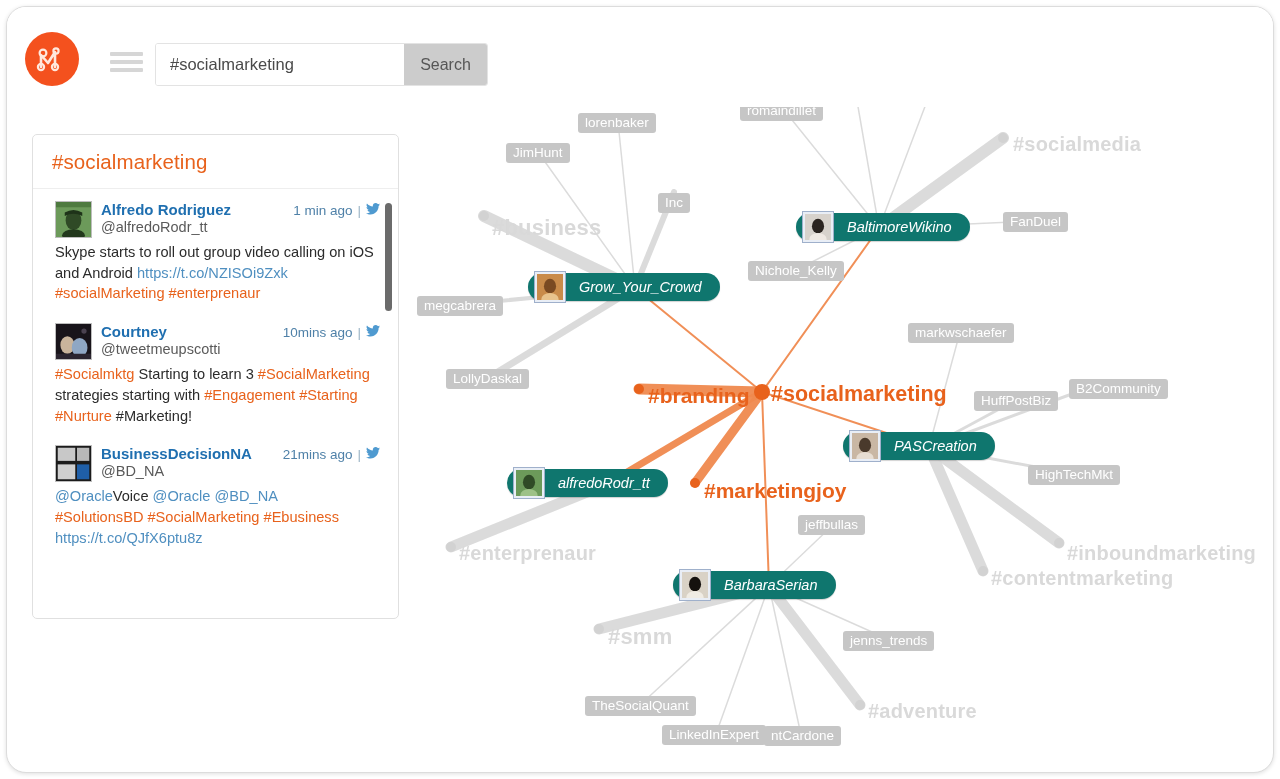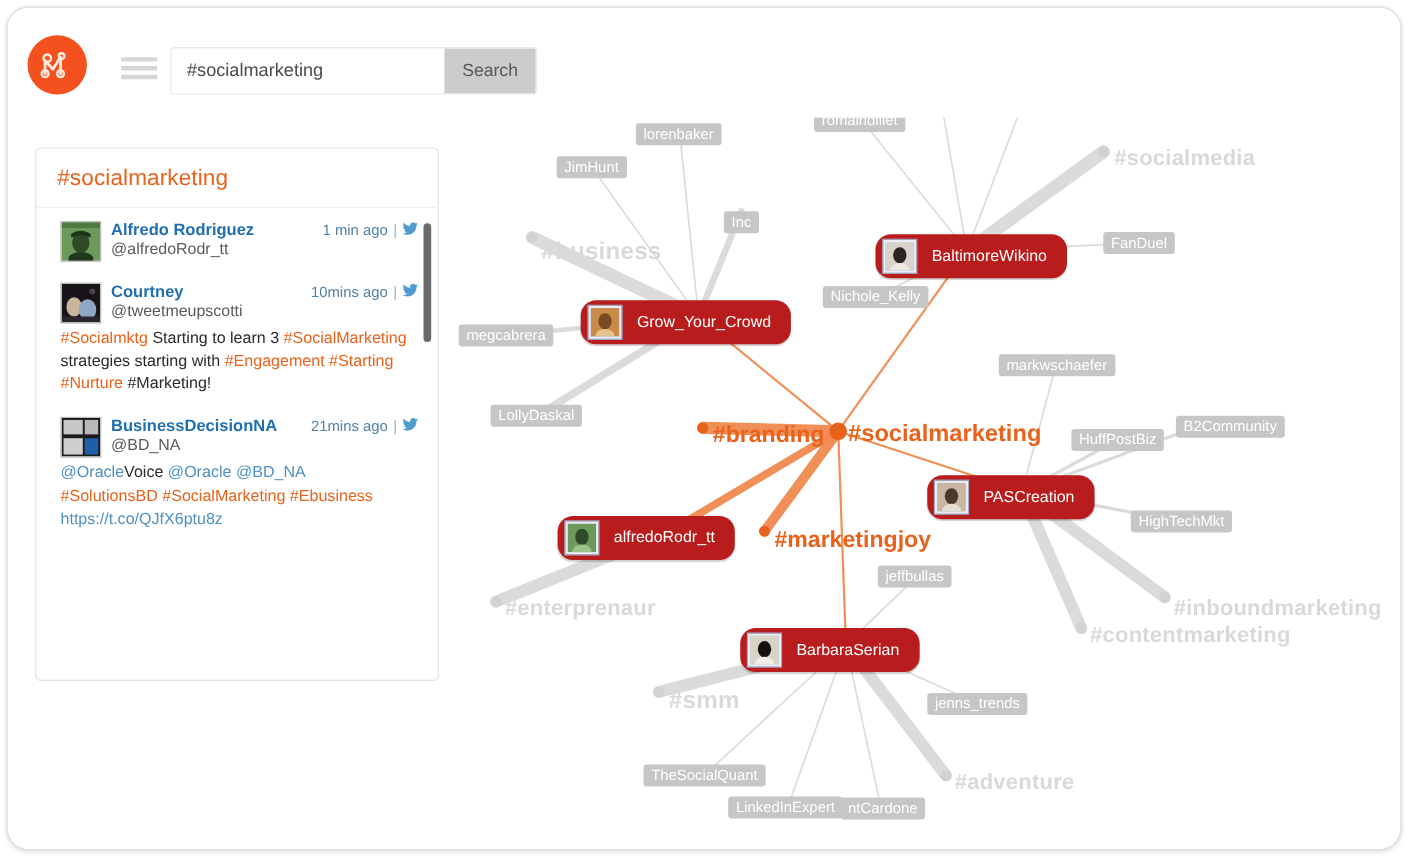--- a/index.html
+++ b/index.html
@@ -192,25 +192,26 @@
   
   .tag-orange {
     color: #e8621c;
     font-weight: bold;
     font-size: 21px;
   }
   .tag-orange.hub { font-size: 21.5px; }
   
   .pill-blue {
     display: flex; align-items: center;
-    height: 40px;
-    background: #b91c1c;
+    height: 28px;
+    background: #0f766e;
     border-radius: 14px;
     padding-right: 14px;
     box-shadow: 0 1px 1px rgba(0,0,0,0.18);
+    font-style: italic;
   }
   .pill-avatar {
     width: 30px; height: 30px;
     margin-left: 7px; margin-right: 6px;
     border: 2px solid #e9eef6;
     outline: 1px solid #9fb0cb;
     background: #b9c2ce;
     overflow: hidden; flex: 0 0 30px;
   }
   .pill-avatar svg { display:block; width:100%; height:100%; }
@@ -413,20 +414,21 @@
                   <span>1 min ago</span>
                   <span class="sep">|</span>
                   <span><svg class="tw-bird" viewBox="0 0 20 17" aria-hidden="true">
                       <path fill="#4f9ad0" d="M20 2c-.7.3-1.5.6-2.3.7.8-.5 1.5-1.3 1.8-2.2-.8.5-1.7.8-2.6 1C16.1.6 15 0 13.8 0c-2.3 0-4.1 1.9-4.1 4.1 0 .3 0 .6.1.9C6.4 4.9 3.4 3.3 1.4.8c-.4.6-.6 1.3-.6 2.1 0 1.4.7 2.7 1.8 3.4-.7 0-1.3-.2-1.9-.5 0 2 1.4 3.7 3.3 4.1-.3.1-.7.1-1.1.1-.3 0-.5 0-.8-.1.5 1.6 2 2.8 3.8 2.8-1.4 1.1-3.2 1.8-5.1 1.8H0c1.8 1.2 4 1.8 6.3 1.8 7.5 0 11.7-6.3 11.7-11.7v-.5C18.8 3.5 19.5 2.8 20 2z"></path>
                     </svg></span>
                 </span>
               </div>
               <div class="tweet-handle">@alfredoRodr_tt</div>
             </div>
           </div>
+          <div class="tweet-body"><span>Skype starts to roll out group video calling on iOS and Android </span><span class="lnk">https://t.co/NZISOi9Zxk</span><span> </span><span class="tag">#socialMarketing</span><span> </span><span class="tag">#enterprenaur</span></div>
         </div>
         <div class="tweet">
           <div class="tweet-head">
             <div class="tweet-avatar">
               <svg viewBox="0 0 40 40" preserveAspectRatio="none">
                 <rect width="40" height="40" fill="#18141a"></rect>
                 <ellipse cx="13" cy="24" rx="8" ry="10" fill="#c9b49c"></ellipse>
                 <ellipse cx="27" cy="27" rx="9" ry="11" fill="#8fa7c4"></ellipse>
                 <rect x="0" y="34" width="40" height="6" fill="#2b2530"></rect>
                 <circle cx="32" cy="8" r="3" fill="#4a4250"></circle>

